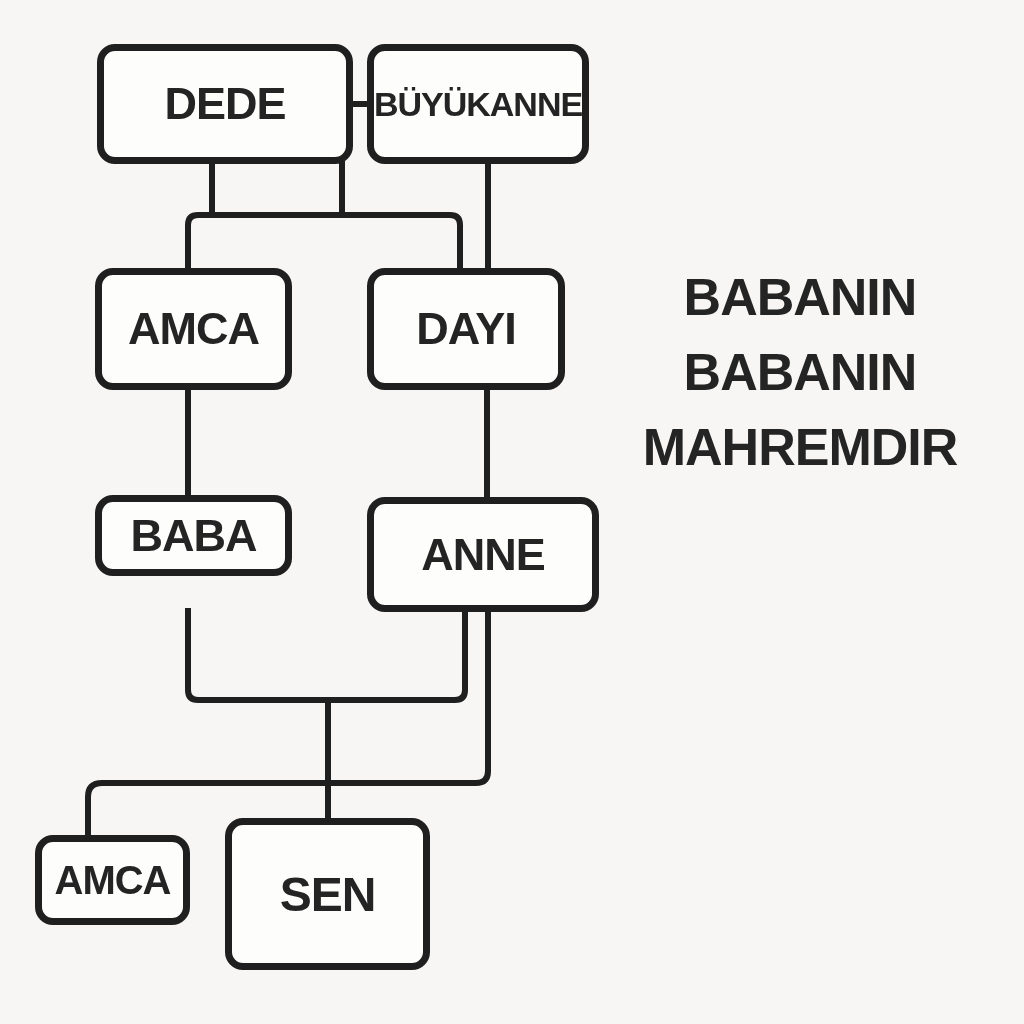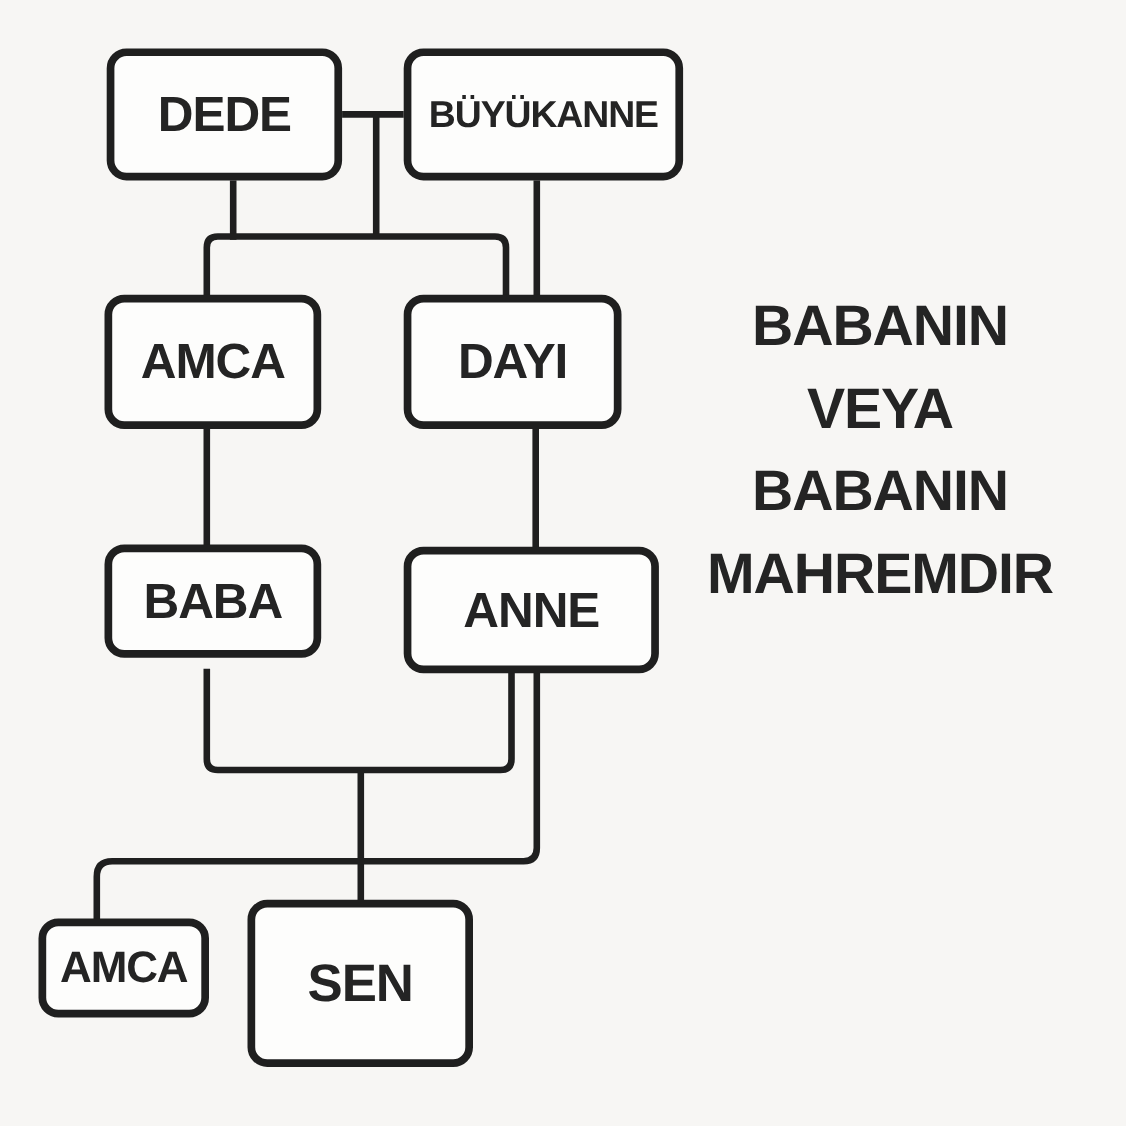--- a/index.html
+++ b/index.html
@@ -37,25 +37,25 @@
   }
   .node .lbl {
     letter-spacing: -1px;
     white-space: nowrap;
   }
   .fs-main { font-size: 45px; }
   .fs-big  { font-size: 34px; }
   .fs-small{ font-size: 40px; letter-spacing: -1.5px; }
   .fs-sen  { font-size: 48px; }
 
-  #node-dede      { left: 97px;  top: 44px;  width: 214px; height: 120px; }
-  #node-buyukanne { left: 367px; top: 44px;  width: 254px; height: 120px; }
+  #node-dede      { left: 97px;  top: 44px;  width: 256px; height: 120px; }
+  #node-buyukanne { left: 367px; top: 44px;  width: 222px; height: 120px; }
   #node-amca-up   { left: 95px;  top: 268px; width: 197px; height: 122px; }
   #node-dayi      { left: 367px; top: 268px; width: 198px; height: 122px; }
-  #node-baba      { left: 95px;  top: 495px; width: 197px; height: 103px; }
+  #node-baba      { left: 95px;  top: 495px; width: 197px; height: 81px; }
   #node-anne      { left: 367px; top: 497px; width: 232px; height: 115px; }
   #node-amca-low  { left: 35px;  top: 835px; width: 155px; height: 90px;  }
   #node-sen       { left: 225px; top: 818px; width: 205px; height: 152px; }
 
   .caption {
     position: absolute;
     z-index: 1;
     left: 600px;
     top: 260px;
     width: 400px;
@@ -112,18 +112,17 @@
   <div class="node fs-small" id="node-amca-low">
     <span class="lbl">AMCA</span>
   </div>
 
   <div class="node fs-sen" id="node-sen">
     <span class="lbl">SEN</span>
   </div>
 
   <div class="caption">
     <div>BABANIN</div>
-    <div>VEYA</div>
     <div>BABANIN</div>
     <div>MAHREMDIR</div>
   </div>
 
 </div>
 
 </body></html>

